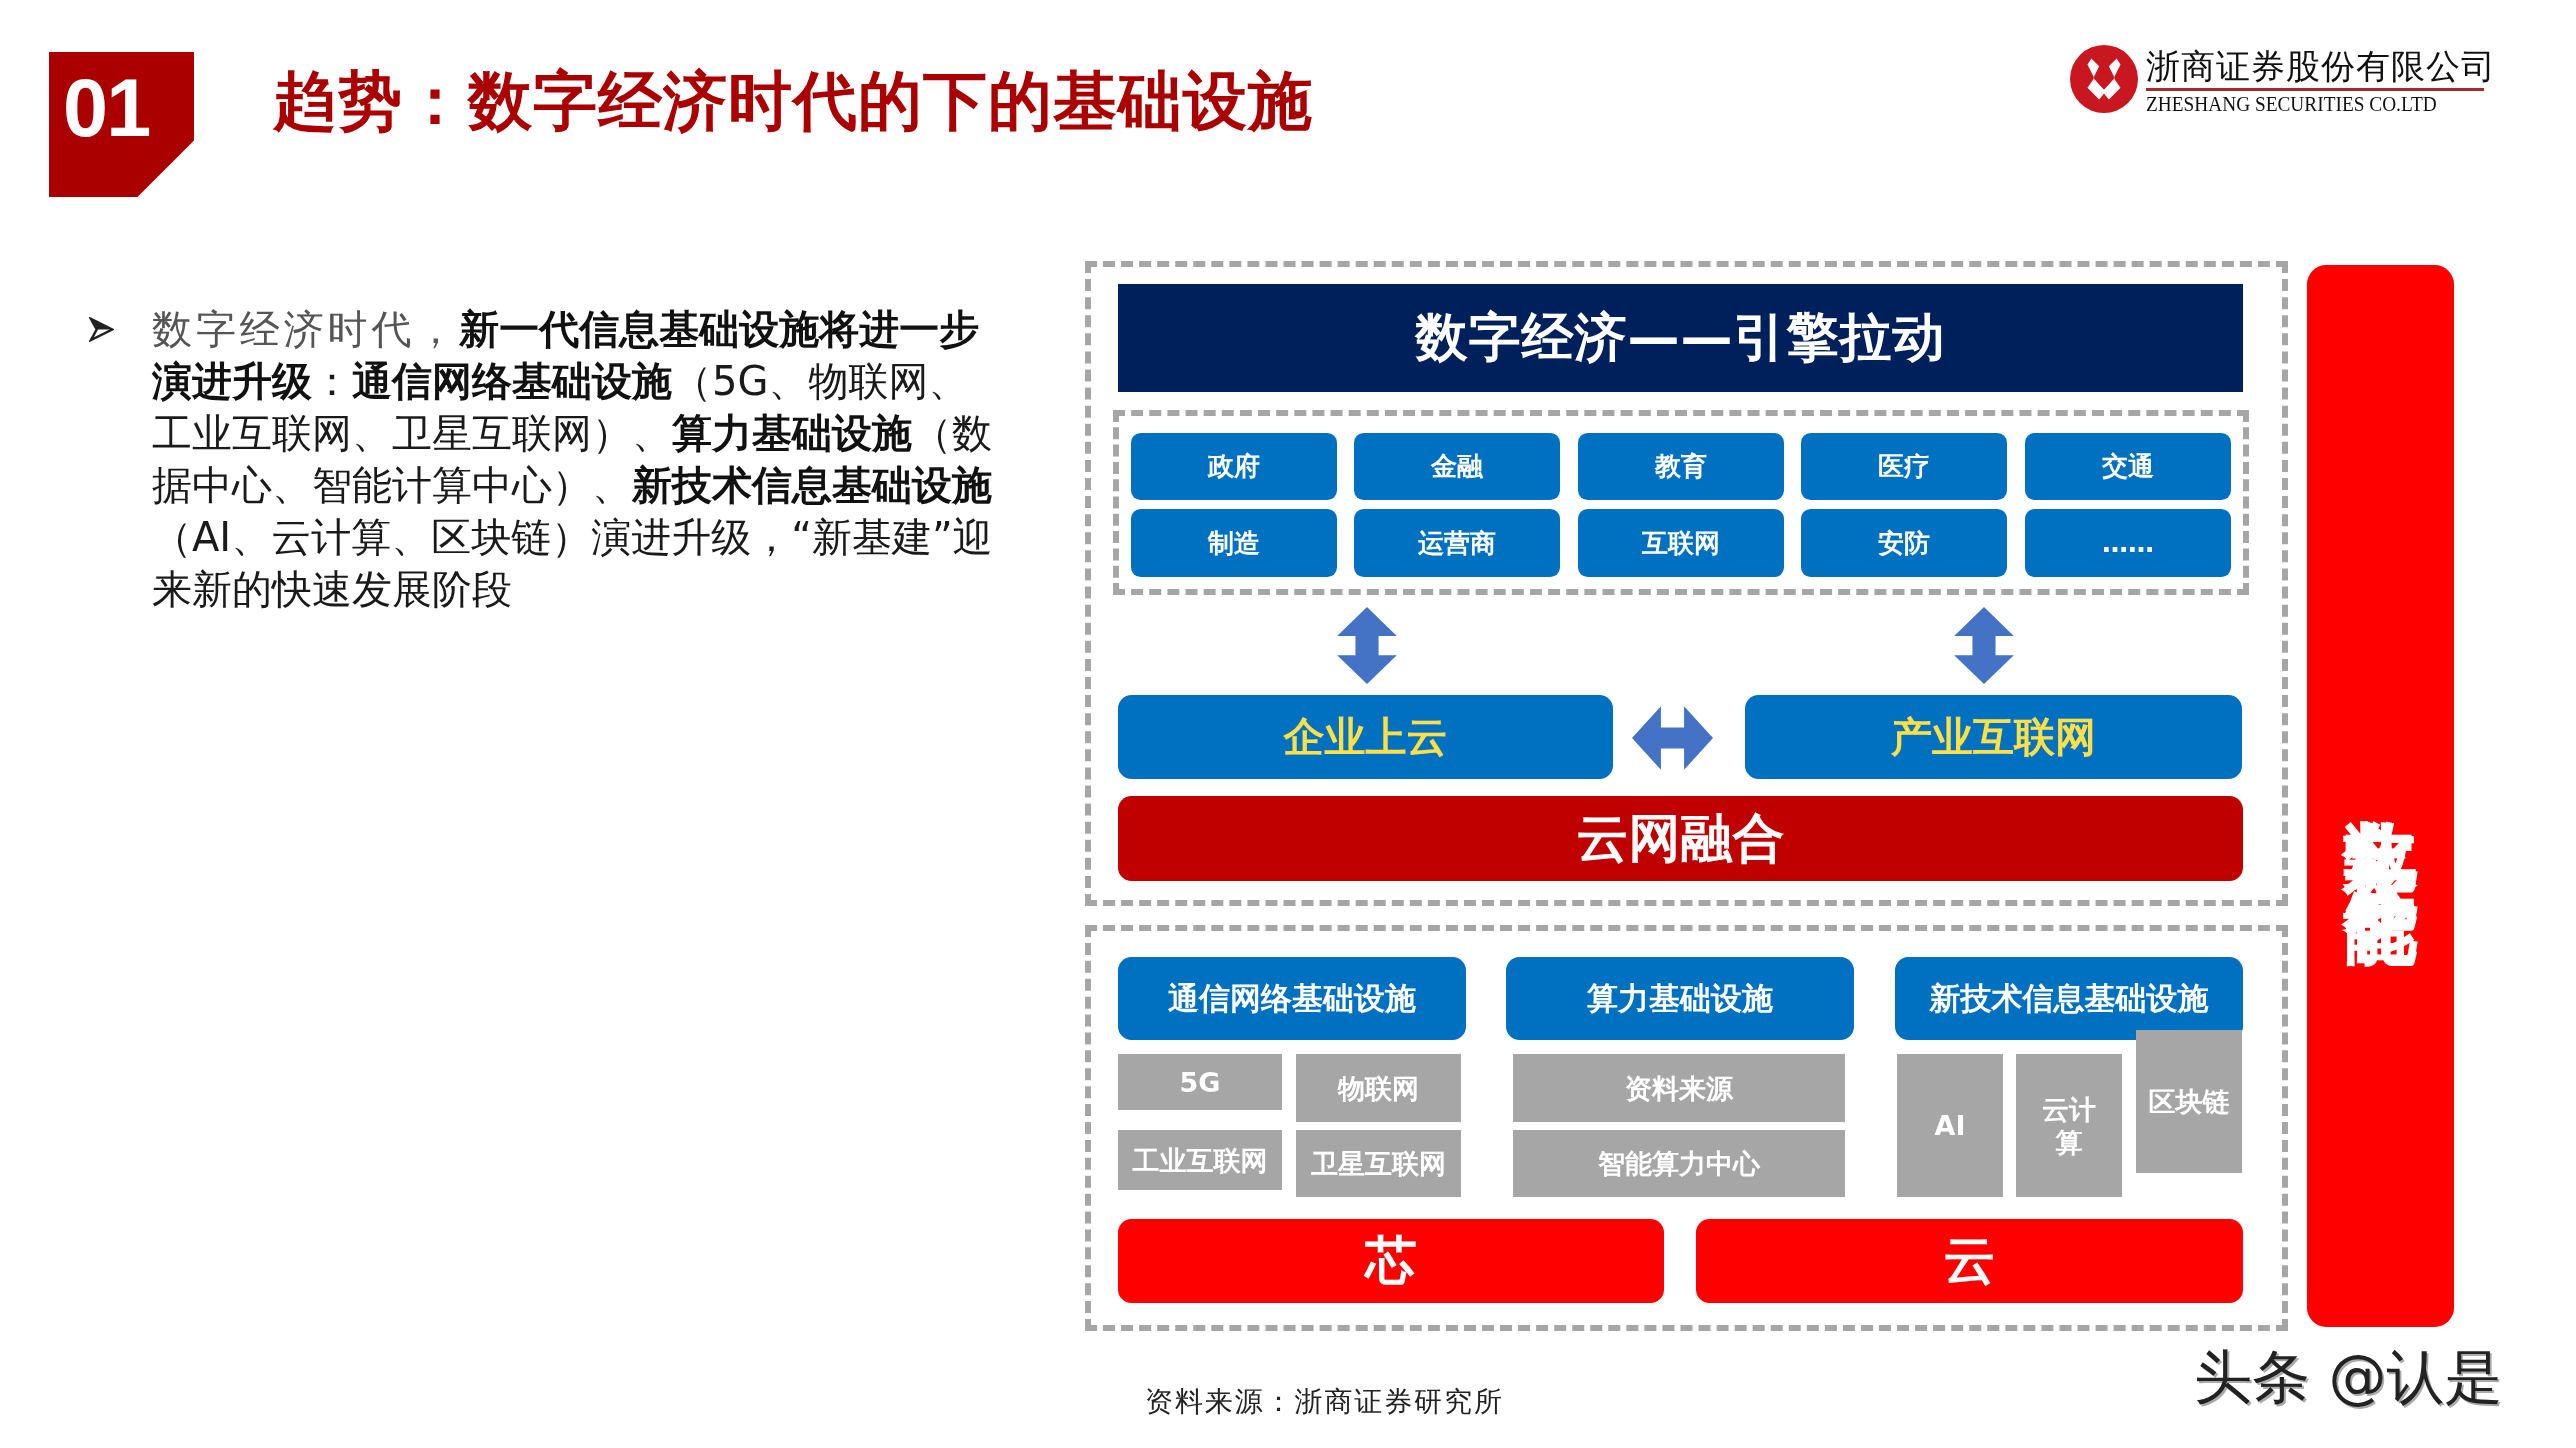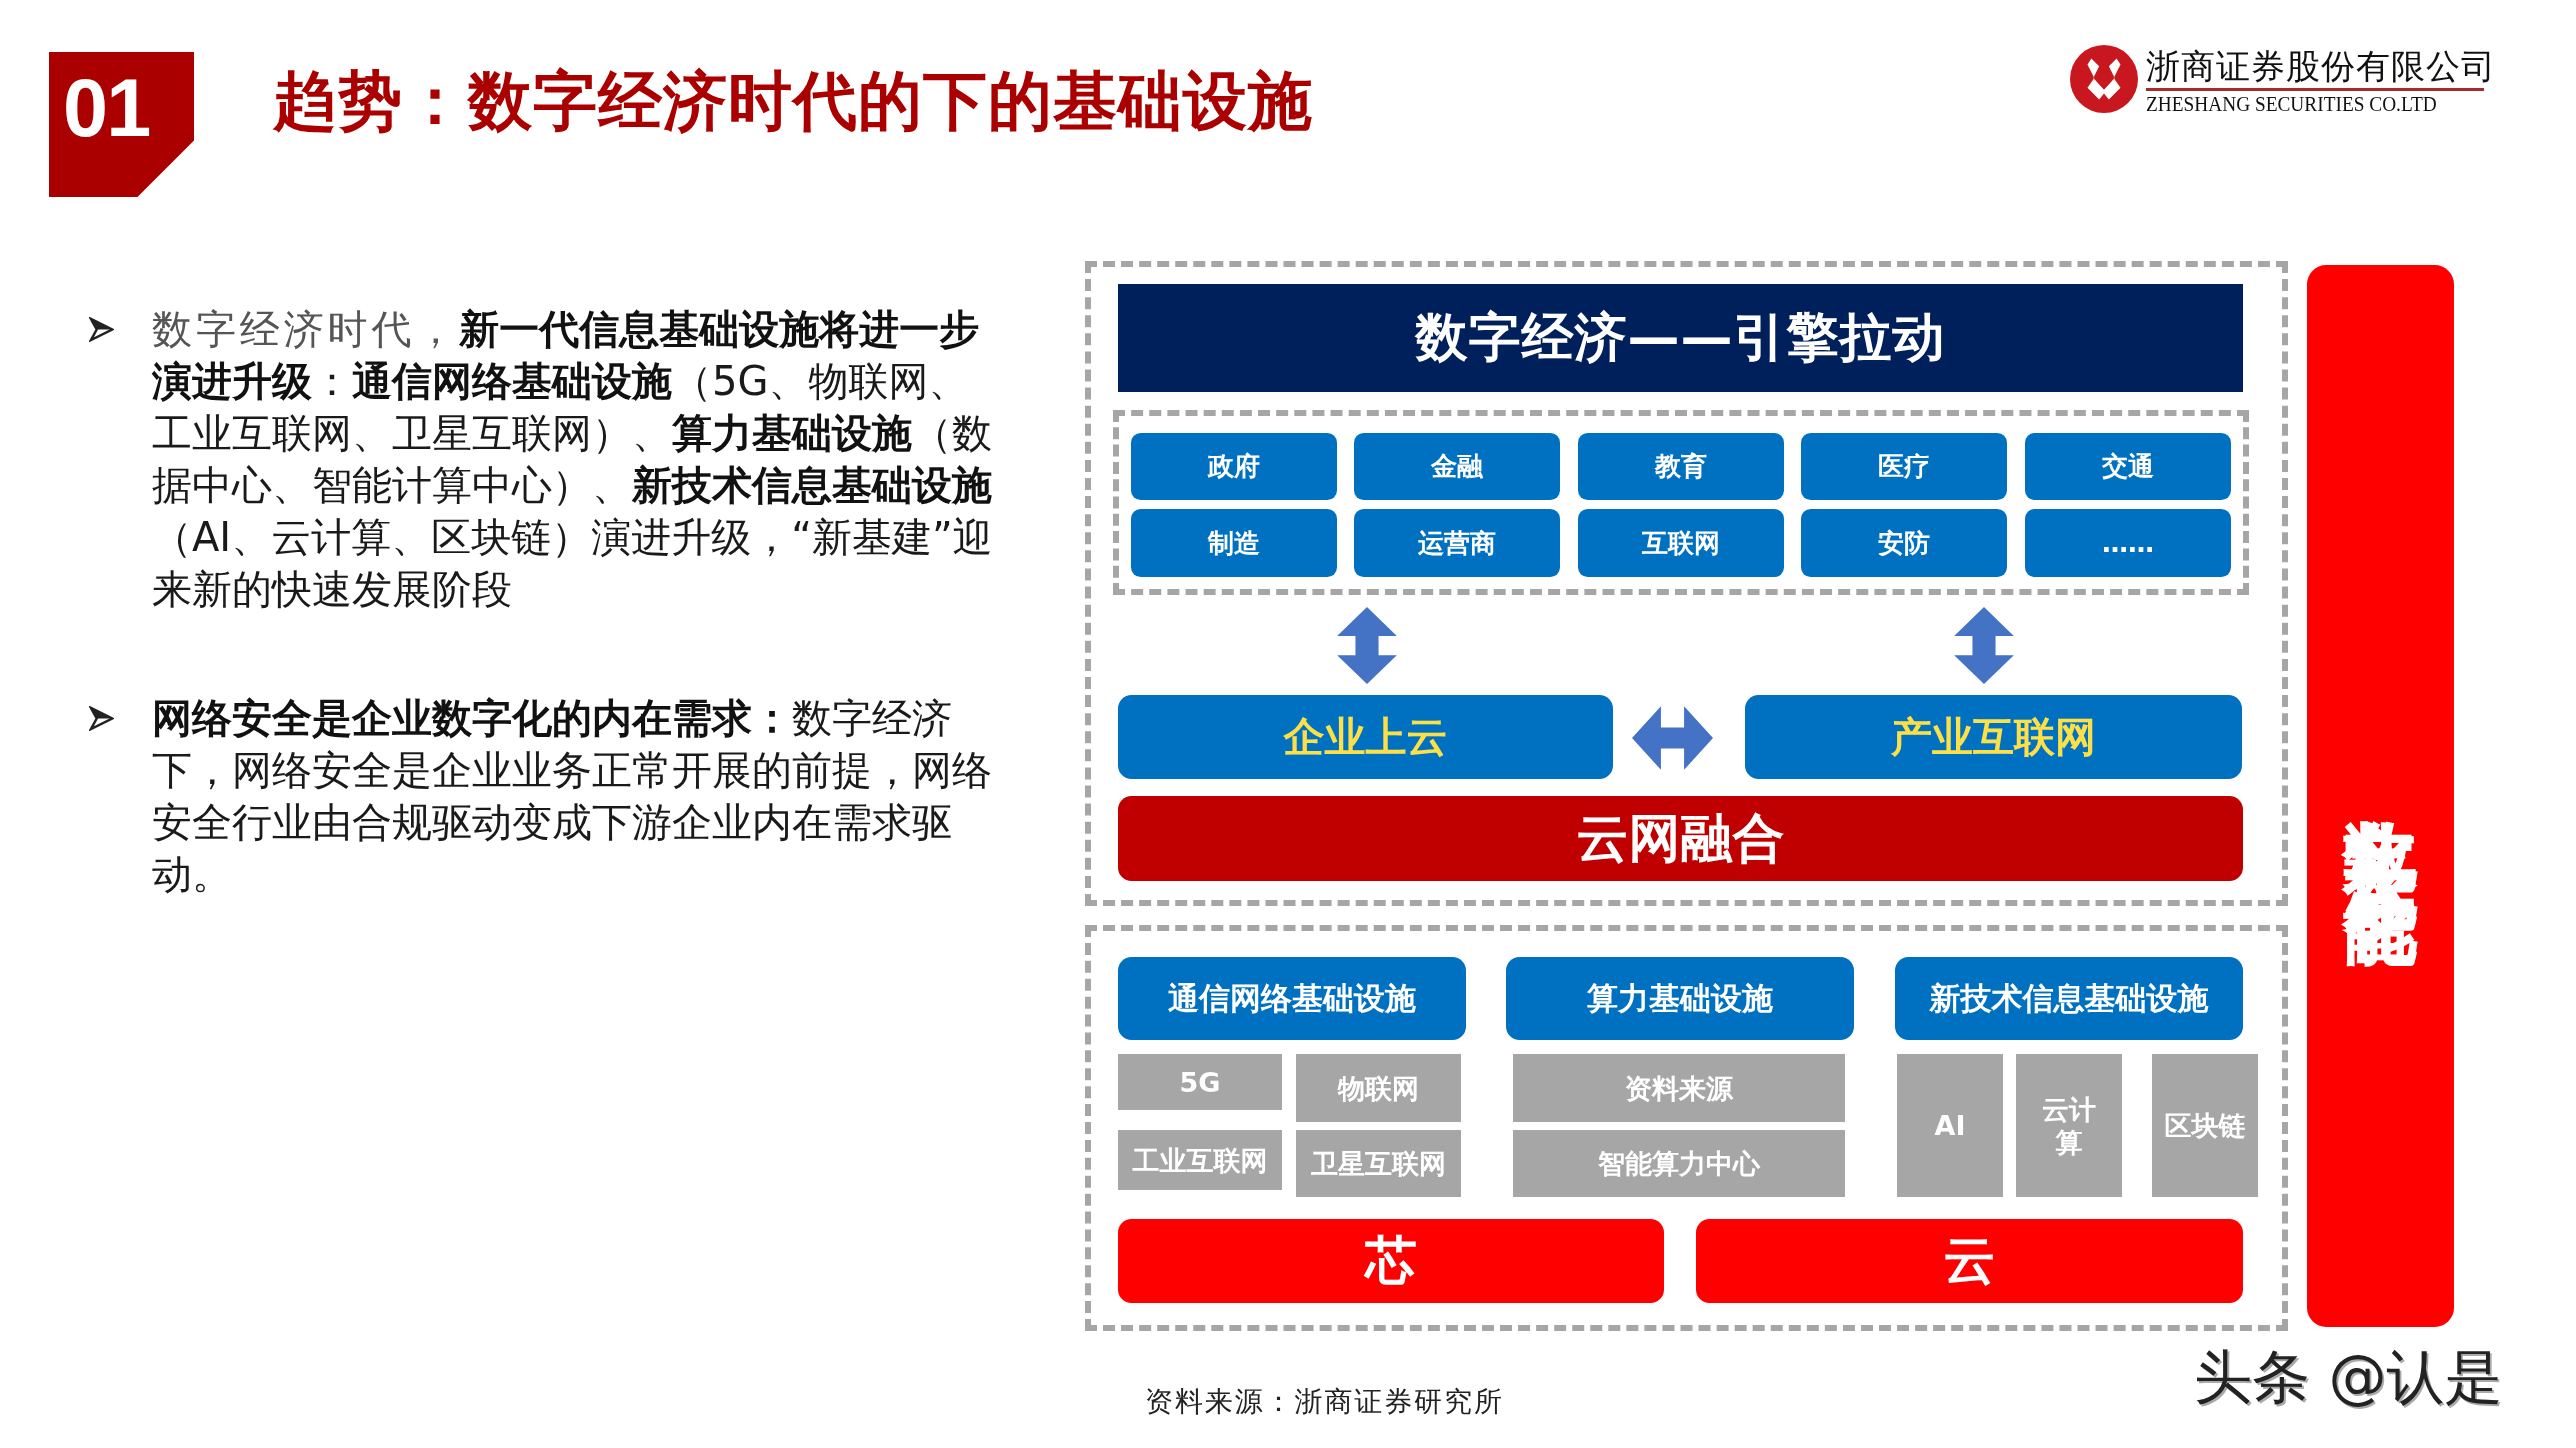--- a/index.html
+++ b/index.html
@@ -72,27 +72,20 @@
 <div class="abs logo-en">ZHESHANG SECURITIES CO.LTD</div>
 
 <div class="abs bullets">
   <div class="bullet">
     <svg class="arrow" viewBox="0 0 26 26">
         <path d="M2 2 L24 13 L2 24 L8 13 Z" fill="none" stroke="#222" stroke-width="2.5"></path>
         <path d="M2 2 L24 13 L8 13 Z" fill="#222"></path>
       </svg>
     <span class="light">数字经济时代，</span><b>新一代信息基础设施将进一步演进升级</b><span>：</span><b>通信网络基础设施</b><span>（5G、物联网、工业互联网、卫星互联网）、</span><b>算力基础设施</b><span>（数据中心、智能计算中心）、</span><b>新技术信息基础设施</b><span>（AI、云计算、区块链）演进升级，“新基建”迎来新的快速发展阶段</span>
   </div>
-  <div class="bullet">
-    <svg class="arrow" viewBox="0 0 26 26">
-        <path d="M2 2 L24 13 L2 24 L8 13 Z" fill="none" stroke="#222" stroke-width="2.5"></path>
-        <path d="M2 2 L24 13 L8 13 Z" fill="#222"></path>
-      </svg>
-    <b>网络安全是企业数字化的内在需求：</b><span>数字经济下，网络安全是企业业务正常开展的前提，网络安全行业由合规驱动变成下游企业内在需求驱动。</span>
-  </div>
 </div>
 
 <div class="abs dash outer1"></div>
 <div class="abs navy">数字经济——引擎拉动</div>
 <div class="abs dash inner"></div>
 
 <div class="abs tile" style="left:1131px;top:433px;width:206px;height:67px;">政府</div>
 <div class="abs tile" style="left:1354px;top:433px;width:206px;height:67px;">金融</div>
 <div class="abs tile" style="left:1578px;top:433px;width:206px;height:67px;">教育</div>
 <div class="abs tile" style="left:1801px;top:433px;width:206px;height:67px;">医疗</div>
@@ -126,21 +119,21 @@
 <div class="abs gray" style="left:1118px;top:1054px;width:164px;height:56px;">5G</div>
 <div class="abs gray" style="left:1296px;top:1054px;width:165px;height:68px;">物联网</div>
 <div class="abs gray" style="left:1118px;top:1130px;width:164px;height:60px;padding:0 13.5px;">工业互联网</div>
 <div class="abs gray" style="left:1296px;top:1130px;width:165px;height:67px;padding:0 9px;">卫星互联网</div>
 
 <div class="abs gray" style="left:1513px;top:1054px;width:332px;height:68px;">资料来源</div>
 <div class="abs gray" style="left:1513px;top:1130px;width:332px;height:67px;">智能算力中心</div>
 
 <div class="abs gray" style="left:1897px;top:1054px;width:106px;height:143px;">AI</div>
 <div class="abs gray" style="left:2016px;top:1054px;width:106px;height:143px;padding:0 19.3px;">云计算</div>
-<div class="abs gray" style="left:2136px;top:1054px;width:106px;height:143px;padding:0 10px;margin-left:16px;">区块链</div>
+<div class="abs gray" style="left:2136px;top:1030px;width:106px;height:143px;padding:0 10px;">区块链</div>
 
 <div class="abs brightred" style="left:1118px;top:1219px;width:546px;height:84px;">芯</div>
 <div class="abs brightred" style="left:1696px;top:1219px;width:547px;height:84px;">云</div>
 
 <div class="abs vbar">
   <div class="grp">
       <span style="writing-mode:vertical-rl;text-orientation:upright;">数字化</span>
     </div>
   <div class="grp">
       <span style="writing-mode:vertical-rl;text-orientation:upright;">云化</span>

